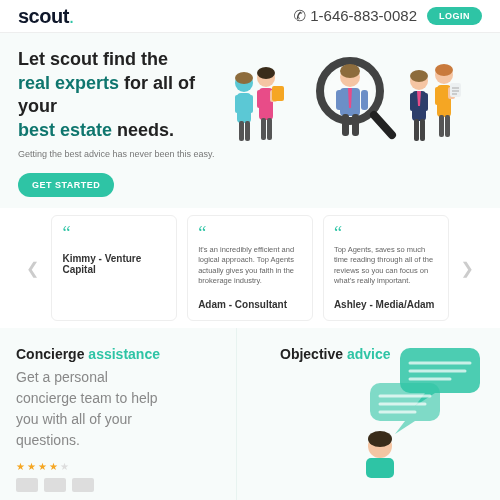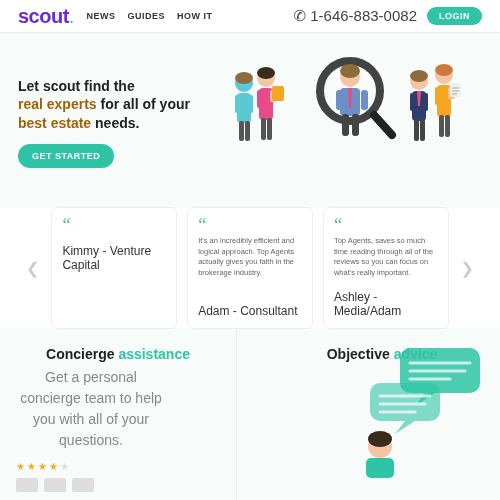--- a/index.html
+++ b/index.html
@@ -9,21 +9,21 @@
     .header {
       display: flex;
       align-items: center;
       justify-content: space-between;
       padding: 8px 18px;
       background: #fff;
       border-bottom: 1px solid #eee;
       height: 33px;
     }
     .logo-area { display: flex; align-items: center; gap: 12px; }
-    .logo-text { font-size: 20px; font-weight: 700; color: #6d28d9; letter-spacing: -0.5px; }
+    .logo-text { font-size: 20px; font-weight: 700; color: #0f172a; letter-spacing: -0.5px; }
     .logo-dot { color: #2ec4a5; font-size: 20px; }
     .nav { display: flex; gap: 12px; }
     .nav-item { font-size: 9px; font-weight: 600; color: #333; letter-spacing: 0.5px; text-transform: uppercase; cursor: pointer; }
     .header-right { display: flex; align-items: center; gap: 10px; }
     .phone { font-size: 15px; color: #444; }
     .login-btn {
       background: #2ec4a5;
       color: #fff;
       border: none;
       border-radius: 12px;
@@ -39,22 +39,22 @@
       background: #f7fbfa;
       display: flex;
       align-items: center;
       justify-content: space-between;
       padding: 22px 18px 18px 18px;
       height: 175px;
       position: relative;
       overflow: hidden;
     }
     .hero-text { max-width: 200px; }
-    .hero-title { font-size: 14px; font-weight: 700; color: #222; line-height: 1.3; }
-    .hero-title .accent { color: #a16207; }
+    .hero-title { font-size: 18px; font-weight: 700; color: #222; line-height: 1.3; }
+    .hero-title .accent { color: #0f766e; }
     .hero-subtitle { font-size: 9px; color: #777; margin-top: 6px; line-height: 1.4; }
     .get-started-btn {
       background: #2ec4a5;
       color: #fff;
       border: none;
       border-radius: 14px;
       padding: 7px 14px;
       font-size: 9px;
       font-weight: 700;
       margin-top: 12px;
@@ -101,28 +101,27 @@
       background: #fff;
       border: 1px solid #eee;
       border-radius: 6px;
       padding: 10px;
       display: flex;
       flex-direction: column;
       gap: 4px;
     }
     .quote-mark { font-size: 18px; color: #2ec4a5; font-family: Georgia, serif; line-height: 0.8; }
     .testimonial-text { font-size: 7.5px; color: #666; line-height: 1.4; flex: 1; }
-    .testimonial-author { font-size: 12px; color: #333; font-weight: 400; margin-top: 8px; }
+    .testimonial-author { font-size: 10px; color: #333; font-weight: 700; margin-top: 8px; }
 
     
     .bottom-section {
       background: #f7fbfa;
       height: 172px;
       display: flex;
-      text-align: center;
     }
     .bottom-left {
       flex: 1;
       padding: 18px 16px;
       border-right: 1px solid #e8f3f0;
     }
     .bottom-right {
       flex: 1;
       padding: 18px 16px;
       position: relative;
@@ -142,41 +141,37 @@
     .concierge-svg { position: absolute; right: 0; top: 10px; }
   </style>
 </head>
 <body>
 
 <header class="header">
   <div class="logo-area">
     <div>
       <span class="logo-text">scout</span><span class="logo-dot">.</span>
     </div>
-    <nav class="nav">
-      <span class="nav-item">NEWS</span>
-      <span class="nav-item">GUIDES</span>
-      <span class="nav-item">HOW IT</span>
-    </nav>
   </div>
   <div class="header-right">
     <span class="phone">✆ 1-646-883-0082</span>
     <button class="login-btn">LOGIN</button>
   </div>
 </header>
 
 <section class="hero">
   <div class="hero-text">
     <h1 class="hero-title">
       <span>Let scout find the</span><br>
       <span class="accent">real experts</span>
       <span>for all of your</span><br>
       <span class="accent">best estate</span>
       <span>needs.</span>
     </h1>
+    <p class="hero-subtitle">Getting the best advice has never been this easy.</p>
     <button class="get-started-btn">GET STARTED</button>
   </div>
   <div class="hero-illustration">
     <svg class="figures-svg" viewBox="0 0 260 160" xmlns="http://www.w3.org/2000/svg">
 
       <g transform="translate(10,30)">
         <circle cx="12" cy="10" r="9" fill="#5bc8d5"></circle>
         <rect x="5" y="20" width="14" height="30" rx="4" fill="#5bc8d5"></rect>
         <rect x="3" y="22" width="5" height="18" rx="2" fill="#5bc8d5"></rect>
         <rect x="16" y="22" width="5" height="18" rx="2" fill="#5bc8d5"></rect>

